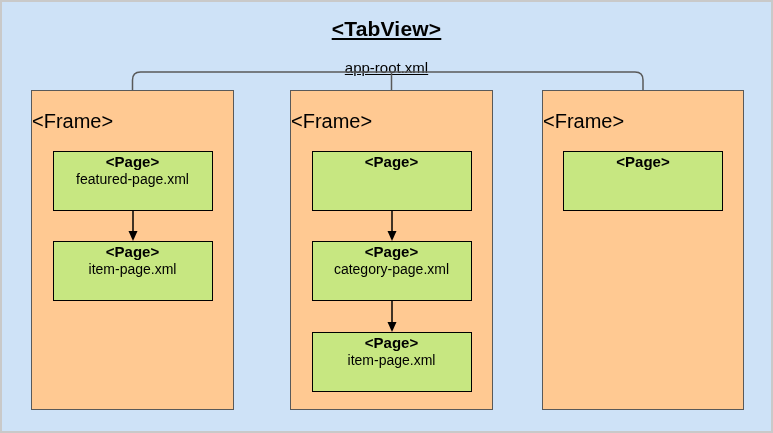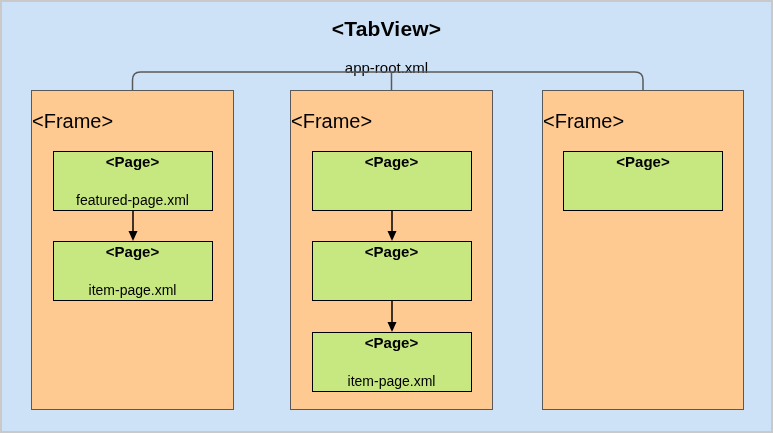--- a/index.html
+++ b/index.html
@@ -27,20 +27,21 @@
     color: var(--text);
   }
 
   .title-block {
     position: absolute;
     top: 14px;
     left: 0;
     width: 769px;
     text-align: center;
     line-height: 1.2;
+    text-decoration: underline;
   }
   .title-tag {
     font-size: 21px;
     font-weight: bold;
     letter-spacing: 0.2px;
   }
   .title-file {
     font-size: 15px;
     margin-top: 18px;
   }
@@ -77,21 +78,21 @@
     position: absolute;
     left: 50%;
     transform: translateX(-50%);
     width: 160px;
     height: 60px;
     background: var(--page-fill);
     border: 1px solid var(--page-border);
     display: flex;
     flex-direction: column;
     align-items: center;
-    justify-content: space-between;
+    justify-content: flex-start;
     text-align: center;
     line-height: 1.28;
   }
   .page-row-1 { top: 60px; }
   .page-row-2 { top: 150px; }
   .page-row-3 { top: 241px; }
 
   .page-tag  { font-size: 15px; font-weight: bold; }
   .page-file { font-size: 14px; }
 
@@ -145,20 +146,21 @@
       <div class="page-tag">&lt;Page&gt;</div>
     </div>
 
     <svg class="arrow arrow-gap-1" width="14" height="30" viewBox="0 0 14 30">
       <line x1="7" y1="0" x2="7" y2="21" stroke="var(--arrow)" stroke-width="1.5"></line>
       <path d="M7 30 L2.5 20 L11.5 20 Z" fill="var(--arrow)"></path>
     </svg>
 
     <div class="page page-row-2">
       <div class="page-tag">&lt;Page&gt;</div>
+      <div class="page-file">category-page.xml</div>
     </div>
 
     <svg class="arrow arrow-gap-2" width="14" height="31" viewBox="0 0 14 31">
       <line x1="7" y1="0" x2="7" y2="22" stroke="var(--arrow)" stroke-width="1.5"></line>
       <path d="M7 31 L2.5 21 L11.5 21 Z" fill="var(--arrow)"></path>
     </svg>
 
     <div class="page page-row-3">
       <div class="page-tag">&lt;Page&gt;</div>
       <div class="page-file">item-page.xml</div>

